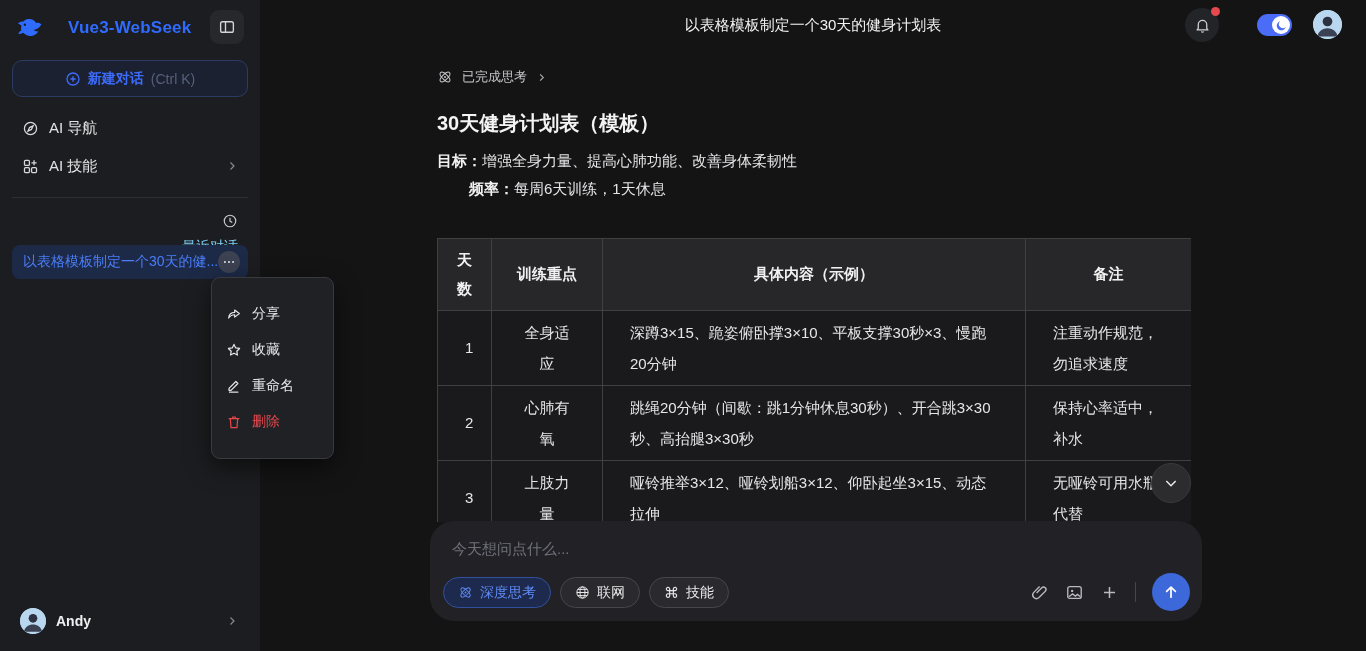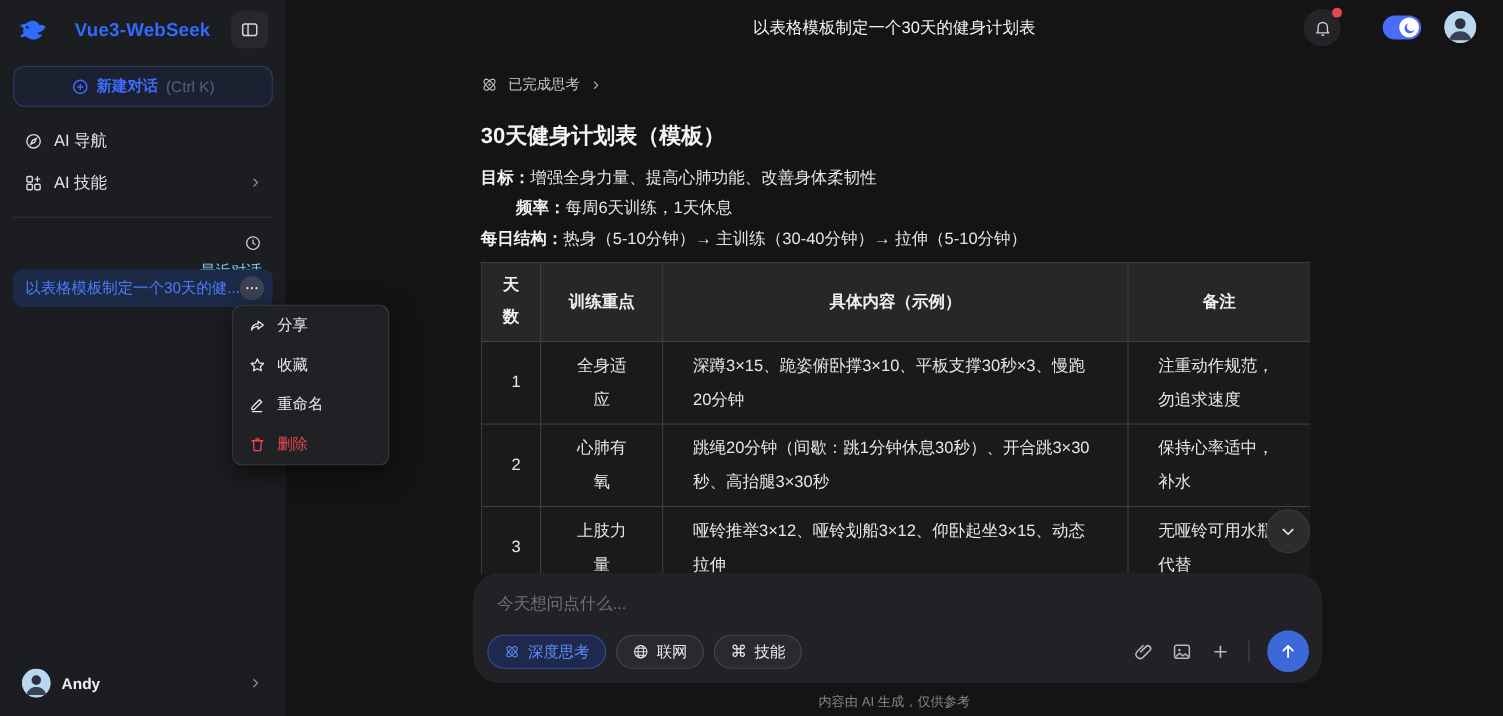--- a/index.html
+++ b/index.html
@@ -22,21 +22,21 @@
   .recent-row .spacer { flex:1; }
   .broom-btn { display:flex; align-items:center; color:#b9b9bd; cursor:pointer; }
   .conv-item { position:absolute; left:12px; top:245px; width:236px; height:34px; background:#1d2a47; border-radius:8px; display:flex; align-items:center; padding:0 8px 0 11px; cursor:pointer; }
   .conv-title { color:#4a7dfa; font-size:14px; white-space:nowrap; overflow:hidden; flex:1; }
   .conv-more { width:22px; height:22px; border-radius:50%; background:#3c4252; display:flex; align-items:center; justify-content:center; color:#e8e8ea; cursor:pointer; flex:none; }
   .user-row { position:absolute; left:12px; top:604px; width:236px; height:34px; display:flex; align-items:center; gap:10px; padding:0 10px 0 8px; cursor:pointer; }
   .user-name { color:#f0f0f2; font-size:14px; font-weight:bold; flex:1; }
   .avatar { border-radius:50%; overflow:hidden; background:#b9d7ee; flex:none; display:block; }
 
   
-  .ctx-menu { position:absolute; left:211px; top:277px; width:143px; padding:0 0; background:#202125; border:1px solid #393a40; border-radius:9px; box-shadow:0 8px 24px rgba(0,0,0,.55); z-index:20; }
+  .ctx-menu { position:absolute; left:211px; top:277px; width:123px; padding:18px 0; background:#202125; border:1px solid #393a40; border-radius:9px; box-shadow:0 8px 24px rgba(0,0,0,.55); z-index:20; }
   .ctx-item { height:36px; display:flex; align-items:center; gap:10px; padding:0 14px; font-size:14px; color:#e8e8ea; cursor:pointer; }
   .ctx-item.danger { color:#e5484d; }
 
   
   .main-header { position:absolute; left:260px; top:0; width:1106px; height:50px; }
   .page-title { position:absolute; left:0; right:0; top:16px; text-align:center; font-size:15px; color:#f2f2f2; }
   .bell-btn { position:absolute; right:147px; top:8px; width:34px; height:34px; border-radius:50%; background:#232428; display:flex; align-items:center; justify-content:center; color:#cfcfd3; cursor:pointer; }
   .bell-dot { position:absolute; right:-1px; top:-1px; width:9px; height:9px; border-radius:50%; background:#e5484d; }
   .theme-toggle { position:absolute; right:74px; top:14px; width:35px; height:22px; border-radius:11px; background:#4a6cf7; cursor:pointer; }
   .toggle-knob { position:absolute; right:2px; top:2px; width:18px; height:18px; border-radius:50%; background:#fff; display:flex; align-items:center; justify-content:center; }
@@ -267,21 +267,20 @@
       <svg width="11" height="11" viewBox="0 0 24 24" fill="none" stroke="currentColor" stroke-width="2.4">
           <path d="M9 5l7 7-7 7"></path>
         </svg>
     </span>
   </div>
 
   <h2 class="content-h2">30天健身计划表（模板）</h2>
 
   <p class="meta-line m0"><b>目标</b><b>：</b><span>增强全身力量、提高心肺功能、改善身体柔韧性</span></p>
   <p class="meta-line m1"><b>频率</b><b>：</b><span>每周6天训练，1天休息</span></p>
-  <p class="meta-line m2"><b>每日结构</b><b>：</b><span>热身（5-10分钟）→ 主训练（30-40分钟）→ 拉伸（5-10分钟）</span></p>
 
   <div class="table-wrap">
     <table class="plan">
       <colgroup>
         <col class="col-day">
           <col class="col-focus">
           <col class="col-detail">
           <col class="col-note">
       </colgroup>
       <thead>
@@ -376,15 +375,14 @@
       <span class="send-btn">
         <span>
           <svg width="18" height="18" viewBox="0 0 24 24" fill="none" stroke="currentColor" stroke-width="2.3" stroke-linejoin="round" stroke-linecap="round">
             <path d="M12 19V6M6.2 11.3L12 5.5l5.8 5.8"></path>
           </svg>
         </span>
       </span>
     </div>
   </div>
 
-  <div class="footer-note">内容由 AI 生成，仅供参考</div>
 
 </div>
 
 </body></html>

